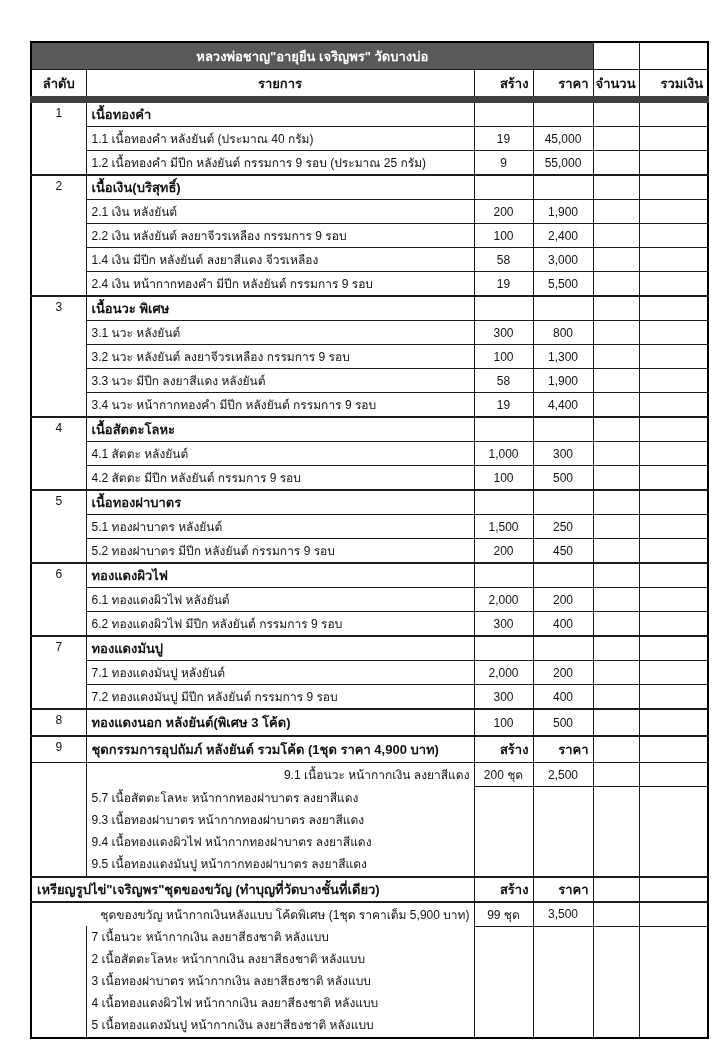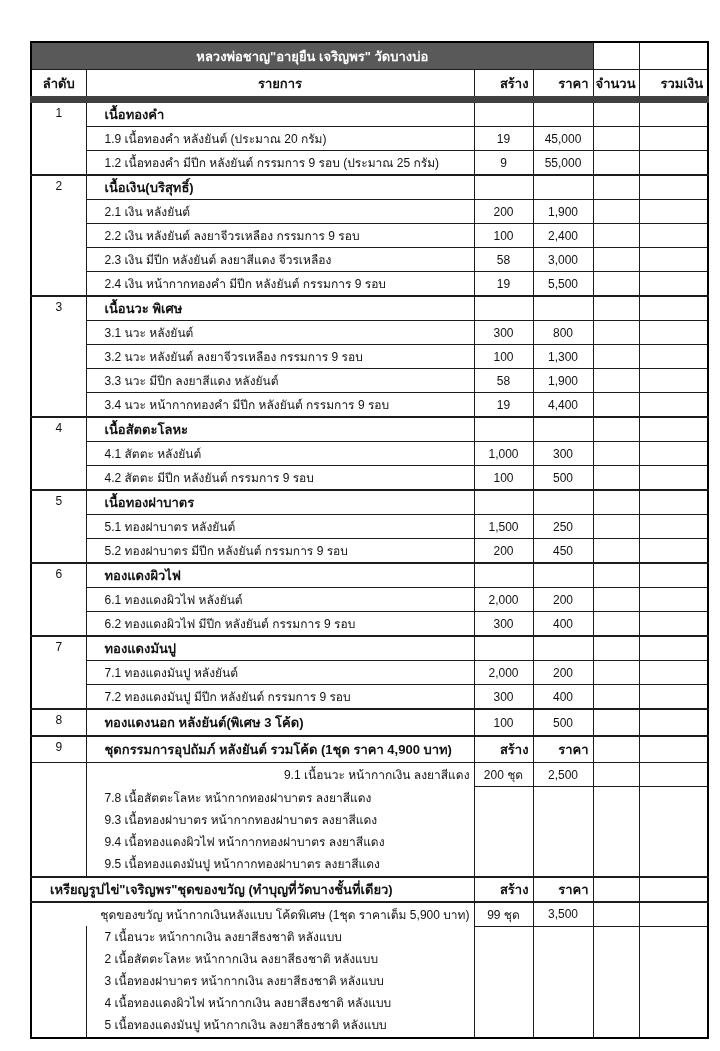--- a/index.html
+++ b/index.html
@@ -20,21 +20,21 @@
   .titlecell{
     background:#595959;color:#ffffff;font-weight:bold;font-size:13px;
     text-align:center;height:24px;
   }
   .titleblank{background:#ffffff;}
   tr.hrow td{font-weight:bold;font-size:13px;height:24px;border-bottom:7px solid #404040;text-align:center;}
   tr.hrow td.h-r{text-align:right;}
   tr.hrow td.h-l{text-align:left;padding-left:2px;}
   tr.s > td{border-top-width:2px;}
   .t-no{text-align:center;vertical-align:top;padding-top:3px;}
-  .t-item{text-align:left;padding-left:18px;}
+  .t-item{text-align:left;padding-left:5px;}
   .b{font-weight:bold;font-size:13px;}
   .val{text-align:center;padding-right:4px;}
   .lbl{font-weight:bold;font-size:13px;text-align:right;padding-right:4px;}
   .nbb{border-bottom-style:hidden;text-align:right;}
   .multi{vertical-align:top;padding-top:0;}
   .multi .ln{line-height:22px;height:22px;white-space:nowrap;overflow:hidden;}
 </style>
 </head>
 <body>
 
@@ -63,21 +63,21 @@
     </tr>
   <tr class="s">
         <td class="t-no" rowspan="3">1</td>
         <td class="t-item b">เนื้อทองคำ</td>
         <td class="val"></td>
         <td class="val"></td>
         <td></td>
         <td></td>
       </tr>
       <tr>
-        <td class="t-item">1.9 เนื้อทองคำ หลังยันต์ (ประมาณ 20 กรัม)</td>
+        <td class="t-item">1.1 เนื้อทองคำ หลังยันต์ (ประมาณ 40 กรัม)</td>
         <td class="val">19</td>
         <td class="val">45,000</td>
         <td></td>
         <td></td>
       </tr>
       <tr>
         <td class="t-item">1.2 เนื้อทองคำ มีปีก หลังยันต์ กรรมการ 9 รอบ (ประมาณ 25 กรัม)</td>
         <td class="val">9</td>
         <td class="val">55,000</td>
         <td></td>
@@ -99,21 +99,21 @@
         <td></td>
       </tr>
       <tr>
         <td class="t-item">2.2 เงิน หลังยันต์ ลงยาจีวรเหลือง กรรมการ 9 รอบ</td>
         <td class="val">100</td>
         <td class="val">2,400</td>
         <td></td>
         <td></td>
       </tr>
       <tr>
-        <td class="t-item">2.3 เงิน มีปีก หลังยันต์ ลงยาสีแดง จีวรเหลือง</td>
+        <td class="t-item">1.4 เงิน มีปีก หลังยันต์ ลงยาสีแดง จีวรเหลือง</td>
         <td class="val">58</td>
         <td class="val">3,000</td>
         <td></td>
         <td></td>
       </tr>
       <tr>
         <td class="t-item">2.4 เงิน หน้ากากทองคำ มีปีก หลังยันต์ กรรมการ 9 รอบ</td>
         <td class="val">19</td>
         <td class="val">5,500</td>
         <td></td>
@@ -262,21 +262,21 @@
       <tr>
         <td class="t-no" rowspan="2"></td>
         <td class="t-item nbb">9.1 เนื้อนวะ หน้ากากเงิน ลงยาสีแดง</td>
         <td class="val">200 ชุด</td>
         <td class="val">2,500</td>
         <td></td>
         <td></td>
       </tr>
       <tr>
         <td class="t-item multi">
-          <div class="ln">7.8 เนื้อสัตตะโลหะ หน้ากากทองฝาบาตร ลงยาสีแดง</div>
+          <div class="ln">5.7 เนื้อสัตตะโลหะ หน้ากากทองฝาบาตร ลงยาสีแดง</div>
           <div class="ln">9.3 เนื้อทองฝาบาตร หน้ากากทองฝาบาตร ลงยาสีแดง</div>
           <div class="ln">9.4 เนื้อทองแดงผิวไฟ หน้ากากทองฝาบาตร ลงยาสีแดง</div>
           <div class="ln">9.5 เนื้อทองแดงมันปู หน้ากากทองฝาบาตร ลงยาสีแดง</div>
         </td>
         <td></td>
         <td></td>
         <td></td>
         <td></td>
       </tr>
       <tr class="s">

